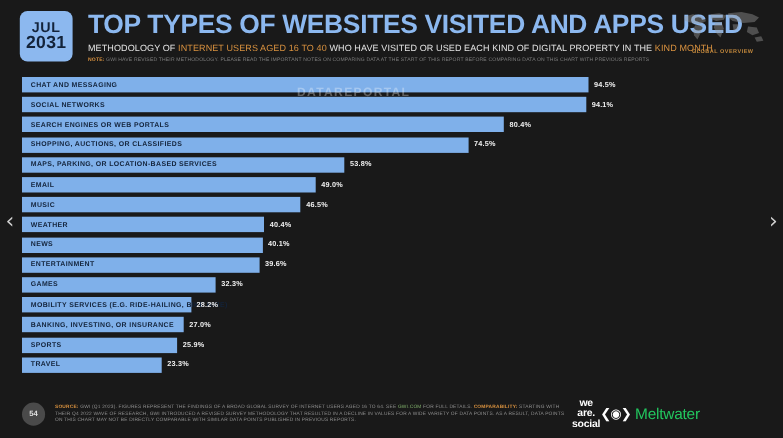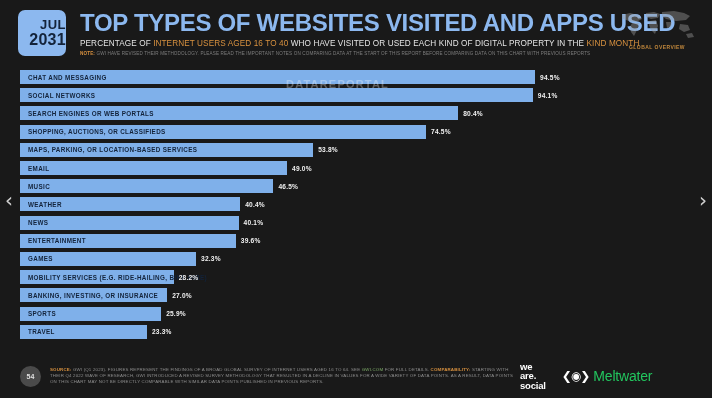--- a/index.html
+++ b/index.html
@@ -19,21 +19,21 @@
     padding:6px 8px 0 8px;
     display:flex;
     align-items:flex-start;
   }
   .date-badge {
     width:48px; height:46px;
     background:#8cb8ef;
     border-radius:7px;
     color:#13233a;
     display:flex; flex-direction:column;
-    align-items:flex-end; justify-content:center;
+    align-items:center; justify-content:center;
     margin-left:10px; margin-top:4px;
     flex:0 0 auto;
   }
   .date-badge .m { font-size:13px; font-weight:bold; letter-spacing:.5px; line-height:13px; }
   .date-badge .y { font-size:16px; font-weight:bold; letter-spacing:.3px; line-height:17px; }
 
   .head-text { margin-left:14px; padding-top:4px; flex:1 1 auto; min-width:0; }
   .head-title {
     color:#8cb8ef;
     font-size:24px;
@@ -70,21 +70,21 @@
     letter-spacing:.45px; margin-top:2px;
   }
 
   
   .chart-wrap {
     position:relative;
     margin:2px 20px 0 20px;
     height:280px;
   }
   .watermarks {
-    position:absolute; top:10px; left:266px;
+    position:absolute; top:10px; left:250px;
     pointer-events:none; z-index:3;
     display:flex; align-items:center; gap:12px;
     opacity:.30;
   }
   .wm-dr { font-size:11px; font-weight:bold; letter-spacing:1.2px; color:#fff; }
   .wm-gwi { font-size:25px; font-weight:bold; letter-spacing:-0.5px; color:#fff; }
 
   .row {
     height:18.2px;
     display:flex;
@@ -153,21 +153,21 @@
     margin-left:9px;
     font-size:4.4px;
     line-height:6.2px;
     color:#8e8e8e;
     letter-spacing:.18px;
     flex:1 1 auto;
     max-width:470px;
   }
   .source .k { color:#d8913f; font-weight:bold; }
   .source .lnk { color:#7fae6a; }
-  .logos { display:flex; align-items:center; gap:16px; flex:0 0 auto; margin-right:4px; }
+  .logos { display:flex; align-items:center; flex:0 0 auto; margin-right:4px;text-align:center; }
   .logo-was {
     font-size:9.5px; font-weight:bold; line-height:9.5px;
     color:#fff; letter-spacing:-0.2px;
   }
   .logo-melt { display:flex; align-items:center; gap:4px; }
   .melt-mark {
     font-size:12px; font-weight:bold; color:#fff;
     letter-spacing:-1px;
     font-family:"DejaVu Sans", sans-serif;
   }
@@ -178,21 +178,21 @@
 
 <div class="header">
 
   <div class="date-badge">
     <span class="m">JUL</span>
     <span class="y">2031</span>
   </div>
 
   <div class="head-text">
     <div class="head-title">TOP TYPES OF WEBSITES VISITED AND APPS USED</div>
-    <div class="head-sub"><span>PERCENTAGE OF </span><span class="hl">INTERNET USERS AGED 16 TO 40</span><span> WHO HAVE VISITED OR USED EACH KIND OF DIGITAL PROPERTY IN THE </span><span class="hl">KIND MONTH</span></div>
+    <div class="head-sub"><span>METHODOLOGY OF </span><span class="hl">INTERNET USERS AGED 16 TO 40</span><span> WHO HAVE VISITED OR USED EACH KIND OF DIGITAL PROPERTY IN THE </span><span class="hl">KIND MONTH</span></div>
     <div class="head-note"><span class="nb">NOTE:</span><span> GWI HAVE REVISED THEIR METHODOLOGY. PLEASE READ THE IMPORTANT NOTES ON COMPARING DATA AT THE START OF THIS REPORT BEFORE COMPARING DATA ON THIS CHART WITH PREVIOUS REPORTS</span></div>
   </div>
 
   <div class="globe">
     <svg width="82" height="34" viewBox="0 0 82 34">
       <g fill="#9a9a9a">
         <path d="M6 7 L14 5 L22 7 L26 11 L20 14 L13 13 L7 11 Z"></path>
         <path d="M16 15 L23 15 L21 22 L18 28 L15 24 L14 19 Z"></path>
         <path d="M30 5 L38 4 L44 6 L42 10 L35 11 L30 9 Z"></path>
         <path d="M34 13 L40 12 L42 18 L39 26 L35 22 L33 17 Z"></path>

